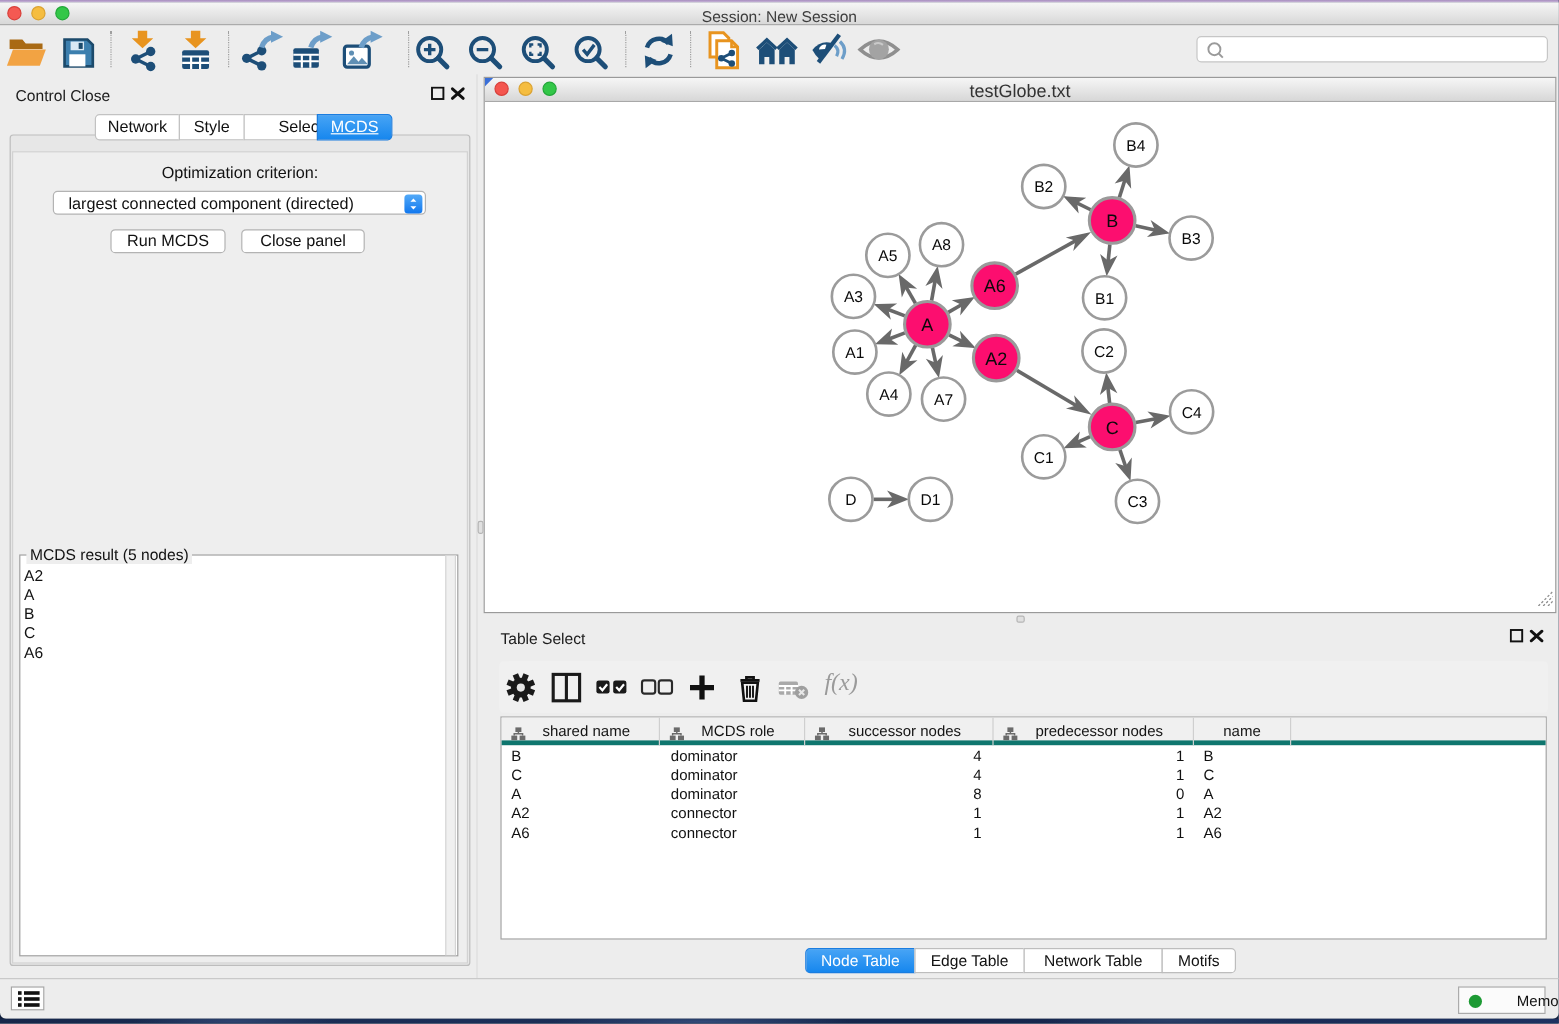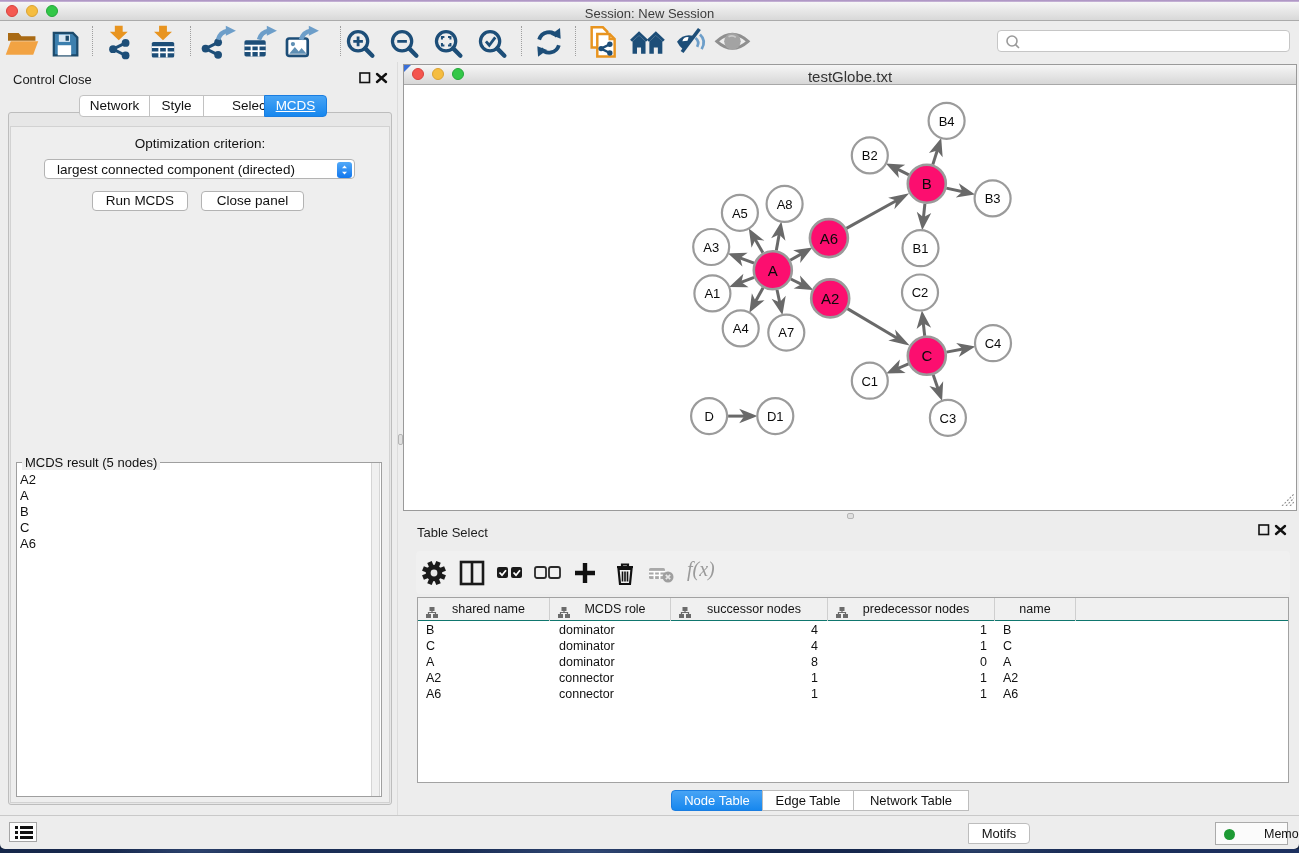--- a/index.html
+++ b/index.html
@@ -51,31 +51,31 @@
 #nettitle .t3 { left:48px; background:#33c748; border:1px solid #24a73a; }
 #nettitle .txt { left:0; top:3px; width:100%; text-align:center; font-size:15px; color:#333; }
 #bluecorner { left:0px; top:0px; width:0; height:0; border-left:7px solid #3a6fd8; border-bottom:7px solid transparent; }
 #canvas { left:0; top:20.5px; width:891px; height:424px; background:#fff; }
 #grip { right:2px; bottom:0px; }
 #hhandle { left:398px; top:434px; width:5px; height:11px; background:#e0e0e0; border:1px solid #b5b5b5; border-radius:2px; }
 #vhandle { left:847px; top:513px; width:7px; height:6px; background:#e0e0e0; border:1px solid #b5b5b5; border-radius:2px; }
 
 #tptitle { left:417px; top:525px; font-size:13px; color:#1c1c1c; }
 #tbl { left:417px; top:597px; width:872px; height:186px; background:#fff; border:1px solid #a2a2a2; }
-#thead { left:0; top:0; width:870px; height:23px; background:#f0f0f0; border-bottom:1px solid #0f766e; }
+#thead { left:0; top:0; width:870px; height:23px; background:#f0f0f0; border-bottom:4px solid #0f766e; }
 .hcell { top:0; height:23px; border-right:1px solid #cfcfcf; font-size:12.5px; color:#141414; text-align:center; line-height:23px; }
 .hicon { top:6px; }
 .trow { font-size:12.5px; color:#111; height:16px; }
 .cl { position:absolute; }
 .cr { position:absolute; text-align:right; }
 .btab { top:790px; height:21px; background:#fff; border:1px solid #bdbdbd; font-size:13px; color:#111; text-align:center; line-height:19px; }
 #btab1 { left:671px; width:92px; background:linear-gradient(#47a4f5,#1787ee); border-color:#1a7de0; color:#fff; border-radius:4px 0 0 4px; }
 #btab2 { left:762px; width:92px; }
 #btab3 { left:853px; width:116px; }
-#btab4 { left:968px; width:62px; border-radius:0 4px 4px 0;margin-top:33px; }
+#btab4 { left:968px; width:62px; border-radius:0 4px 4px 0; }
 #rstatline { left:404px; top:815px; width:0px; height:0px; background:#c9c9c9; }
 #membtn { left:1215px; top:822px; width:73px; height:23px; background:#fbfbfb; border:1px solid #ababab; font-size:12.5px; color:#111; }
 #memdot { left:8px; top:6px; width:11px; height:11px; border-radius:50%; background:#1d9a34; }
 #memtxt { left:24px; top:4px;margin-left:24px; }
 .ticon svg { transform:scale(1.12); transform-origin:50% 50%; }
 #tpstrip { left:416px; top:551px; width:874px; height:43px; background:#f0f0f0; border-radius:4px; }
 </style></head>
 <body>
 <div class="abs" id="app"></div>
 <div class="abs" id="band"></div>

